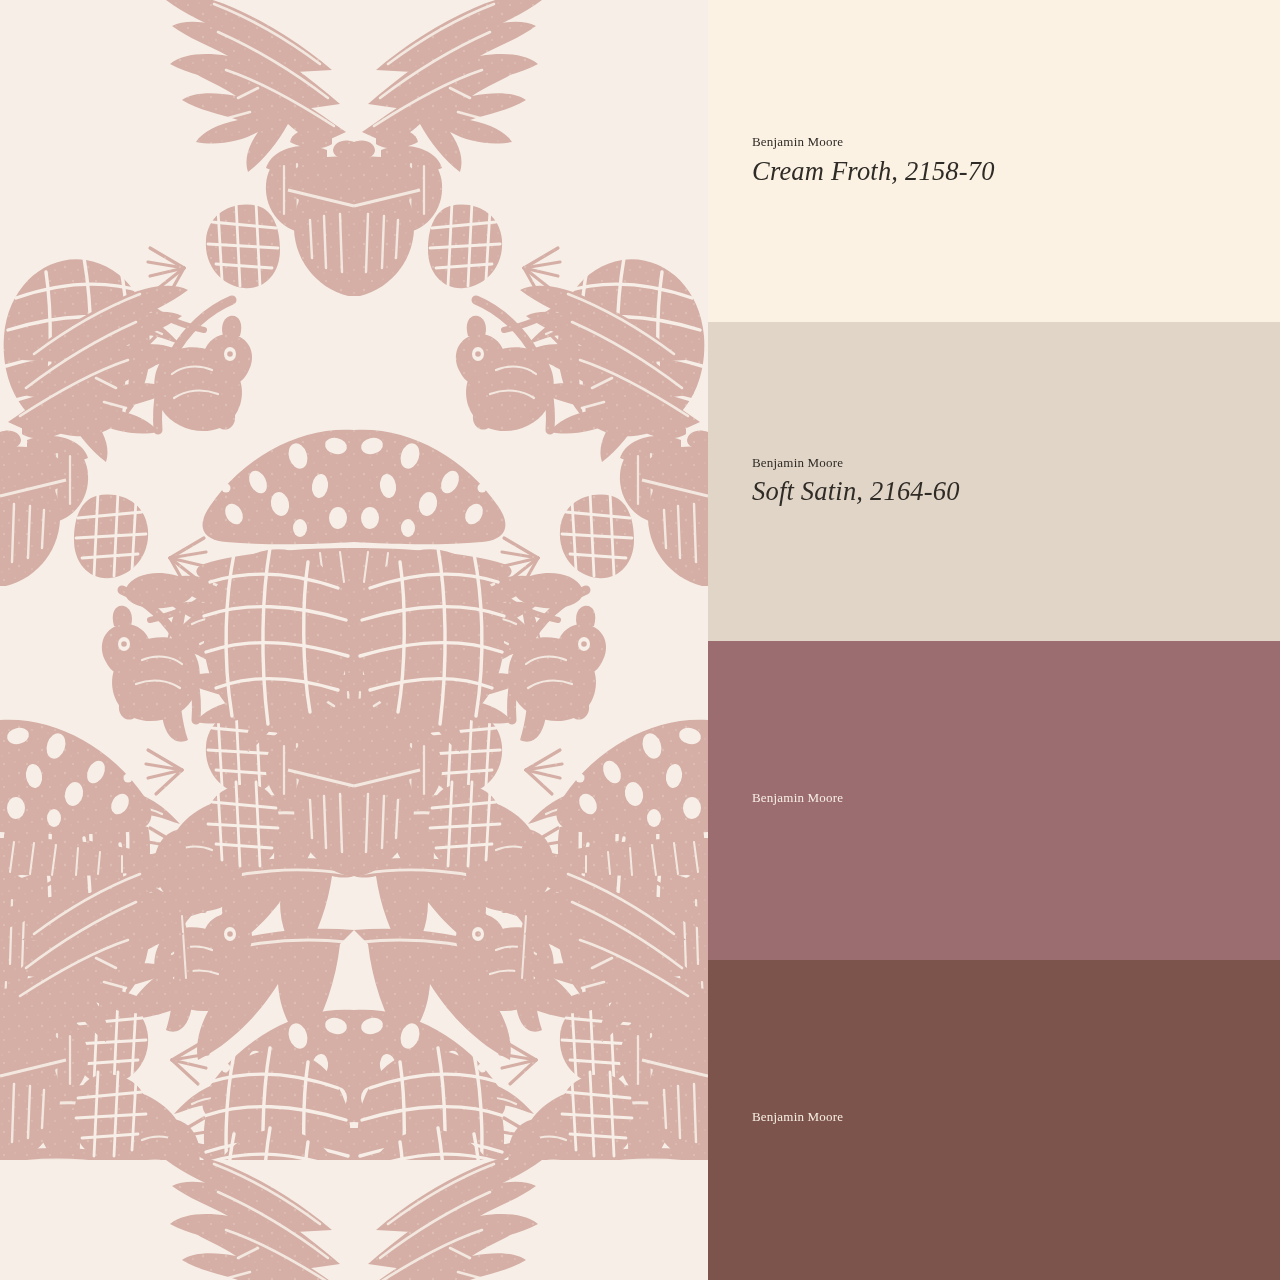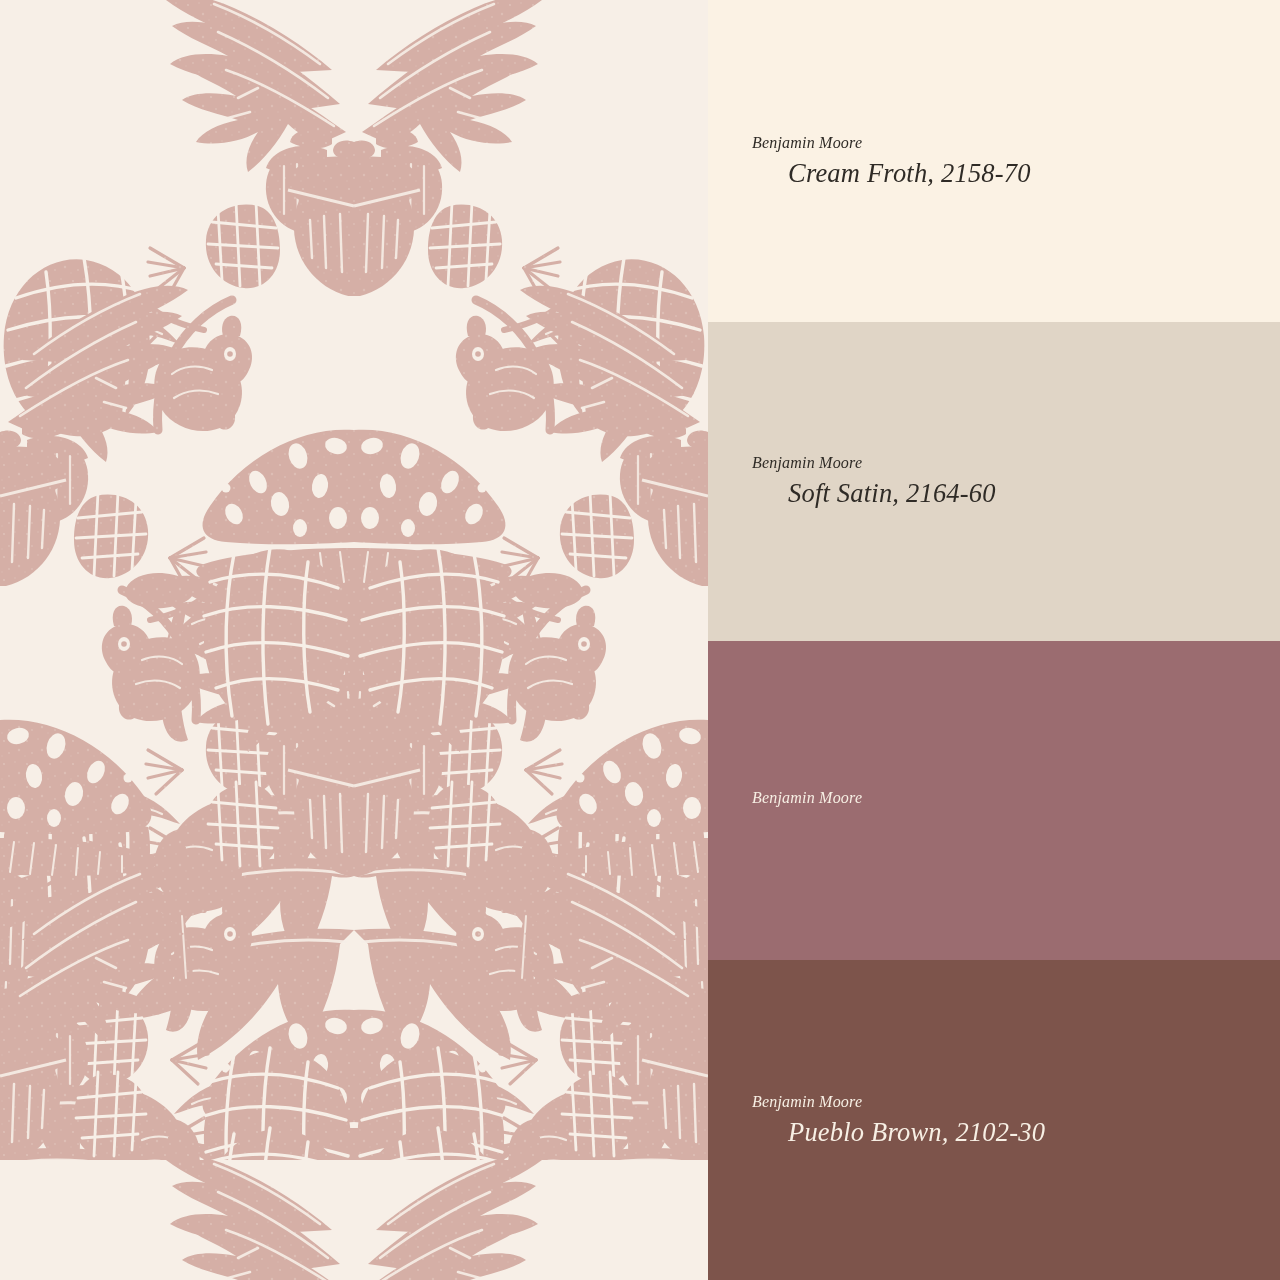--- a/index.html
+++ b/index.html
@@ -46,34 +46,32 @@
     position: absolute;
     left: 0;
     width: 572px;
     box-sizing: border-box;
     padding-left: 44px;
     display: flex;
     flex-direction: column;
     justify-content: center;
   }
   .swatch-brand {
-    font-style: italic;
-    font-size: 16px;
+    font-size: 13px;
     letter-spacing: 0.2px;
     line-height: 1.25;
     margin-bottom: 5px;
     white-space: nowrap;
   }
   .swatch-name {
     font-style: italic;
     font-size: 26.5px;
     letter-spacing: 0.2px;
     line-height: 1.2;
     white-space: nowrap;
-    margin-left: 36px;
   }
 </style>
 </head>
 <body>
 
 <div id="board">
 
   <div id="wallpaper-panel">
     <svg id="wallpaper-svg" viewBox="0 0 708 1280" preserveAspectRatio="xMidYMid slice">
       <defs>
@@ -410,17 +408,16 @@
       <div class="swatch-brand">Benjamin Moore</div>
       <div class="swatch-name">Soft Satin, 2164-60</div>
     </div>
 
     <div class="swatch" style="top:641px;height:319px;background:#9b6c70;color:#f7efe4;">
       <div class="swatch-brand">Benjamin Moore</div>
     </div>
 
     <div class="swatch" style="top:960px;height:320px;background:#7d544b;color:#f7efe4;">
       <div class="swatch-brand">Benjamin Moore</div>
-      <div class="swatch-name">Pueblo Brown, 2102-30</div>
     </div>
 
   </div>
 </div>
 
 </body></html>

